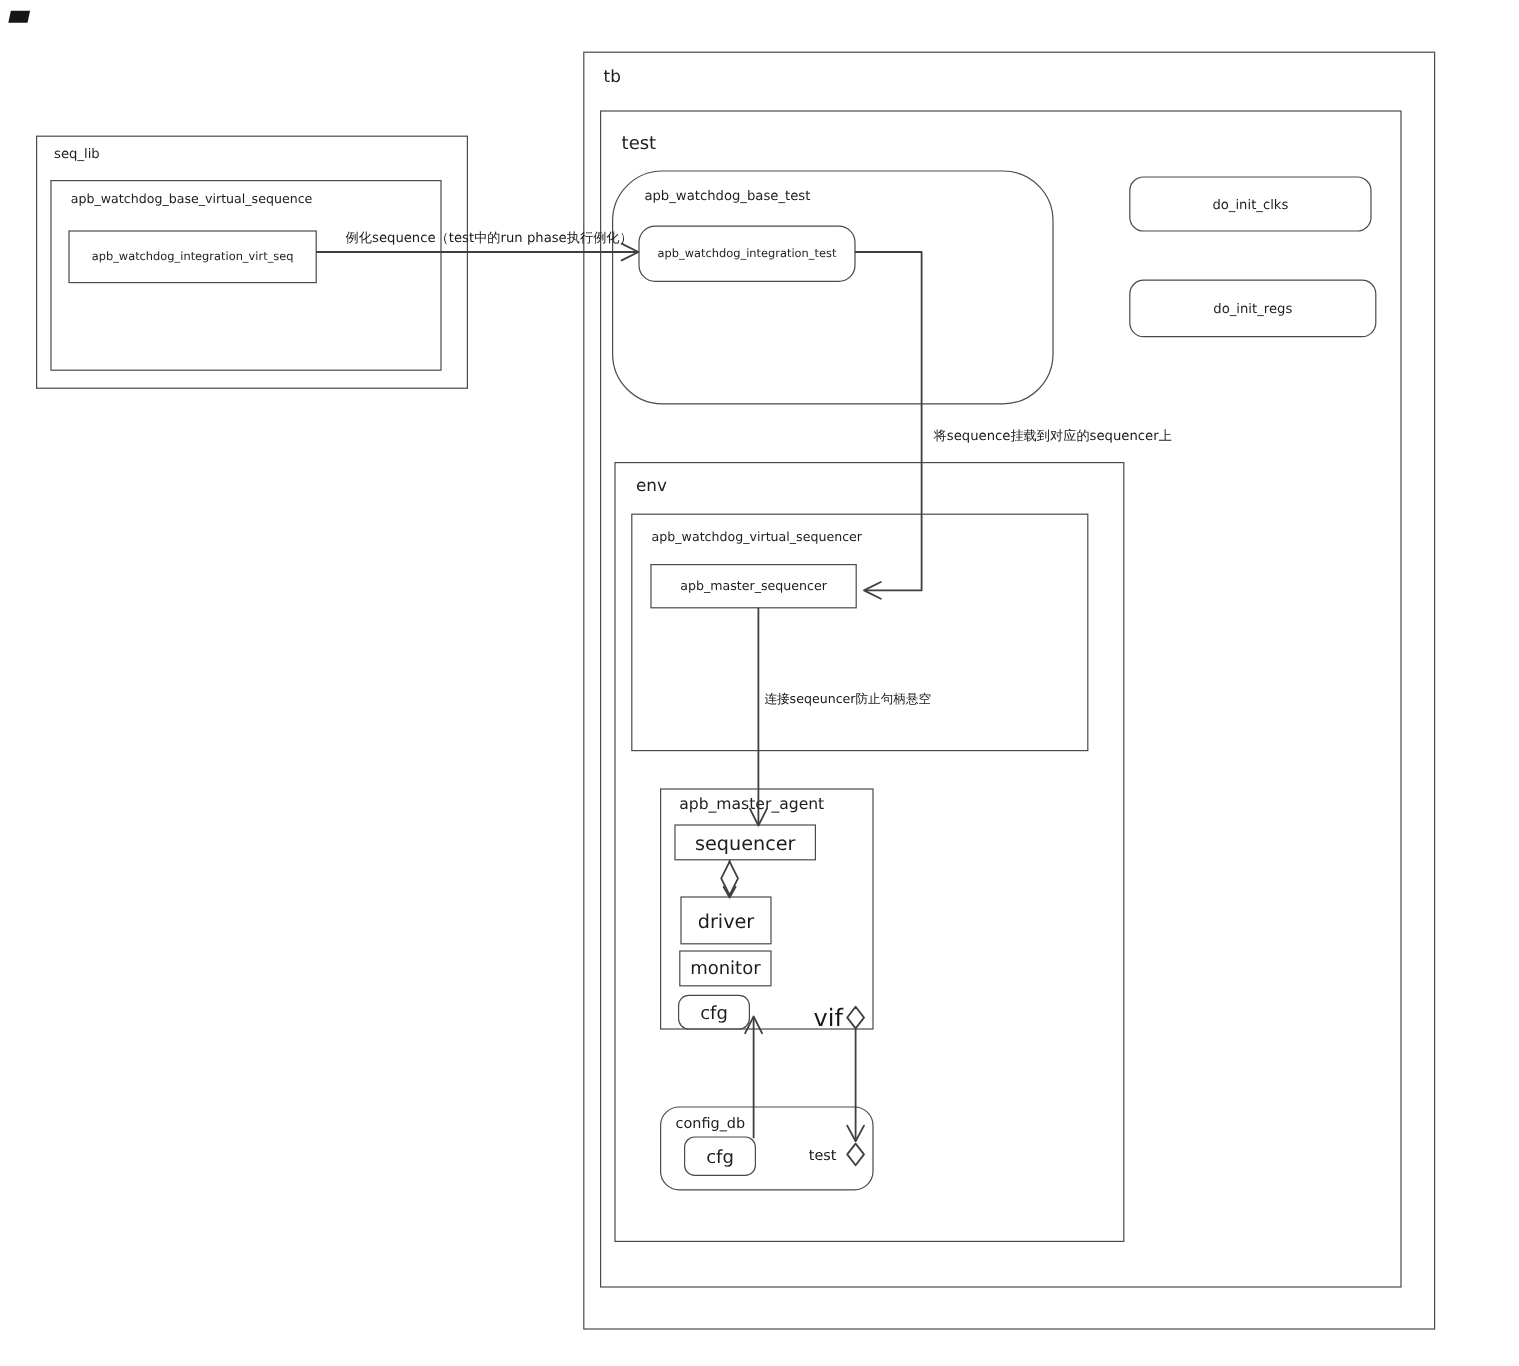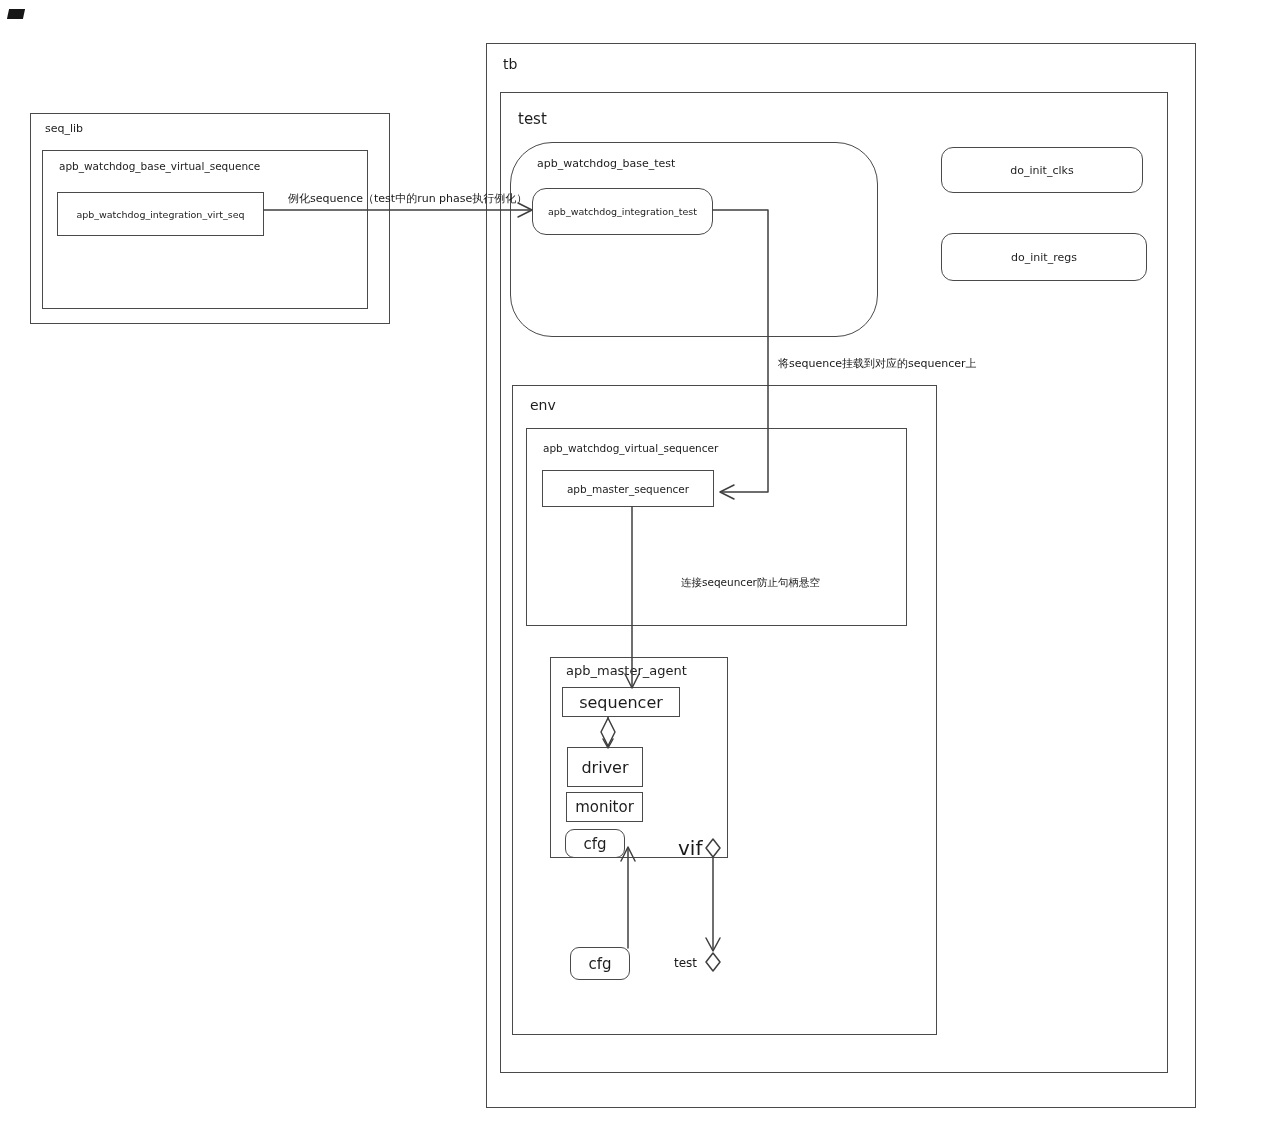--- a/index.html
+++ b/index.html
@@ -87,28 +87,31 @@
     <div class="centered" style="font-size:16px;">driver</div>
   </div>
   <div class="box" style="left:566px;top:792px;width:77px;height:30px;">
     <div class="centered" style="font-size:15px;text-align:center;">monitor</div>
   </div>
   <div class="box" style="left:565px;top:829px;width:60px;height:29px;border-radius:9px;">
     <div class="centered" style="font-size:15px;">cfg</div>
   </div>
   <div class="ann" style="left:678px;top:836px;font-size:20px;">vif</div>
 
+  <div class="box" style="left:550px;top:922px;width:178px;height:70px;border-radius:16px;">
+    <div class="title" style="left:12px;top:7px;font-size:12px;">config_db</div>
+  </div>
   <div class="box" style="left:570px;top:947px;width:60px;height:33px;border-radius:9px;">
     <div class="centered" style="font-size:15px;">cfg</div>
   </div>
   <div class="ann" style="left:674px;top:956px;font-size:12px;">test</div>
 
   <div class="ann" style="left:288px;top:191px;font-size:11px;">例化sequence（test中的run phase执行例化）</div>
   <div class="ann" style="left:778px;top:356px;font-size:11px;">将sequence挂载到对应的sequencer上</div>
-  <div class="ann" style="left:637px;top:576px;font-size:10.5px;margin-left:44px;">连接seqeuncer防止句柄悬空</div>
+  <div class="ann" style="left:637px;top:576px;font-size:10.5px;">连接seqeuncer防止句柄悬空</div>
 
   <svg class="wires" width="1266" height="1138" viewBox="0 0 1266 1138" fill="none" stroke="#3f3f3f" stroke-width="1.5" stroke-linecap="round" stroke-linejoin="round">
 
     <g>
       <line x1="264" y1="210" x2="531" y2="210"></line>
       <polyline points="518,203 532,210 518,217"></polyline>
     </g>
 
     <g>
       <polyline points="713,210 768,210 768,492 722,492"></polyline>

